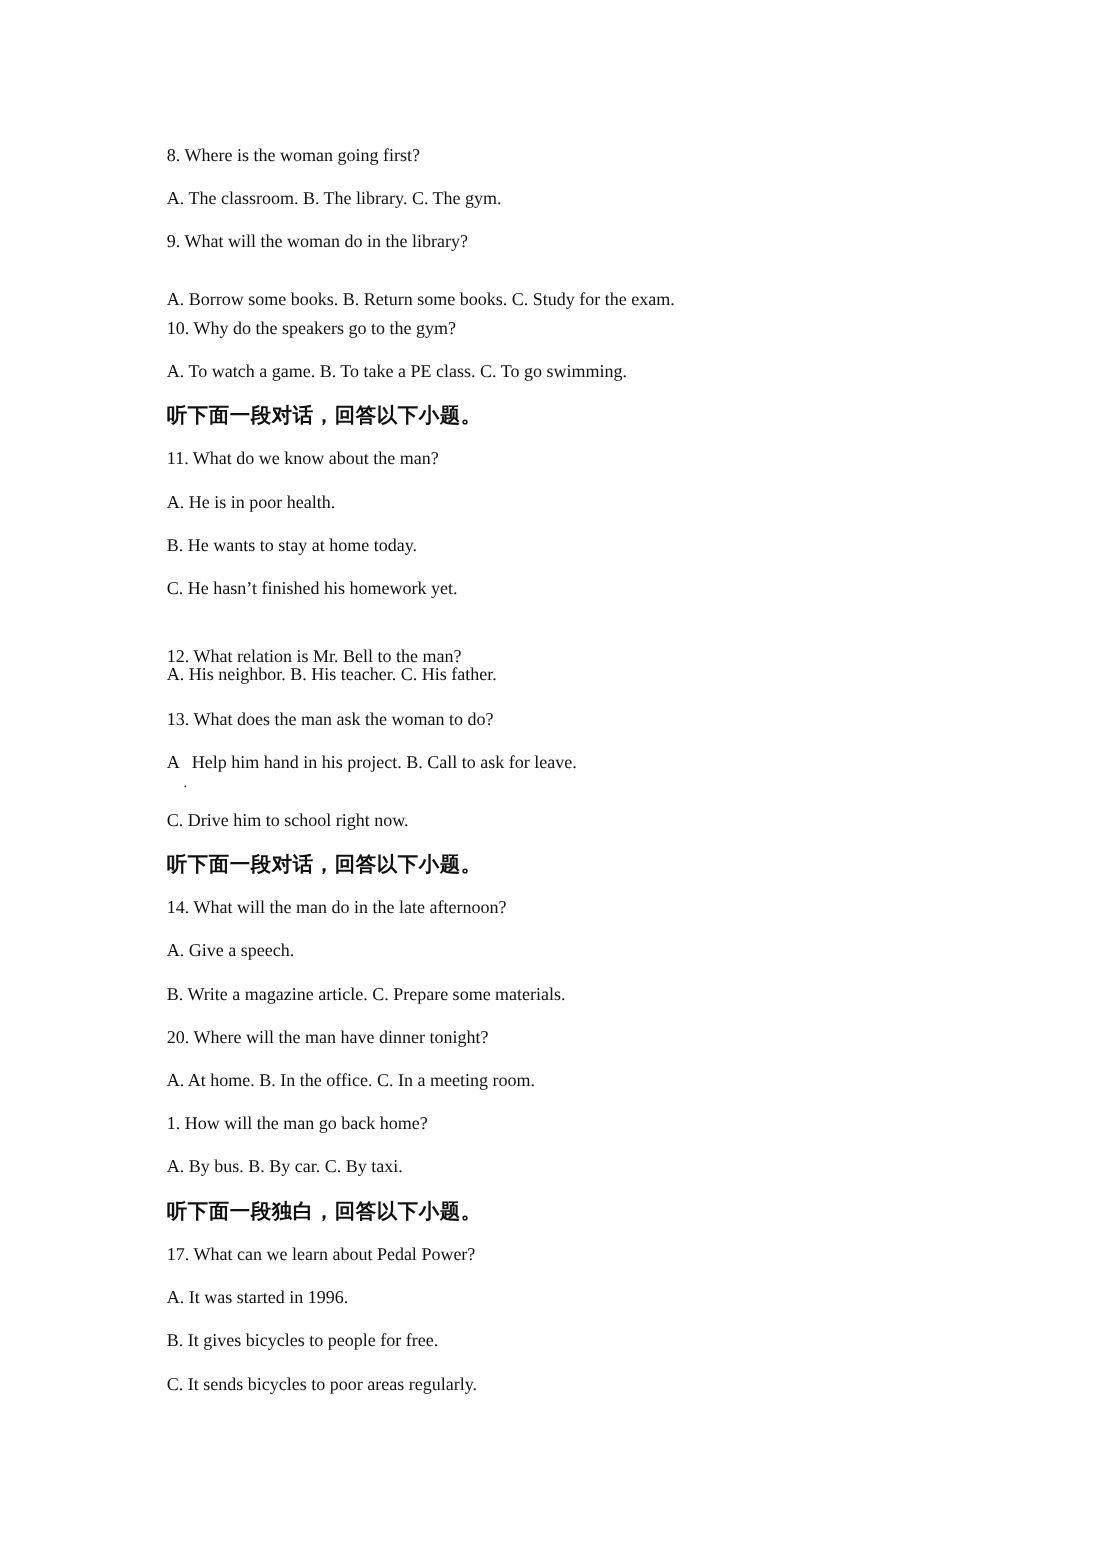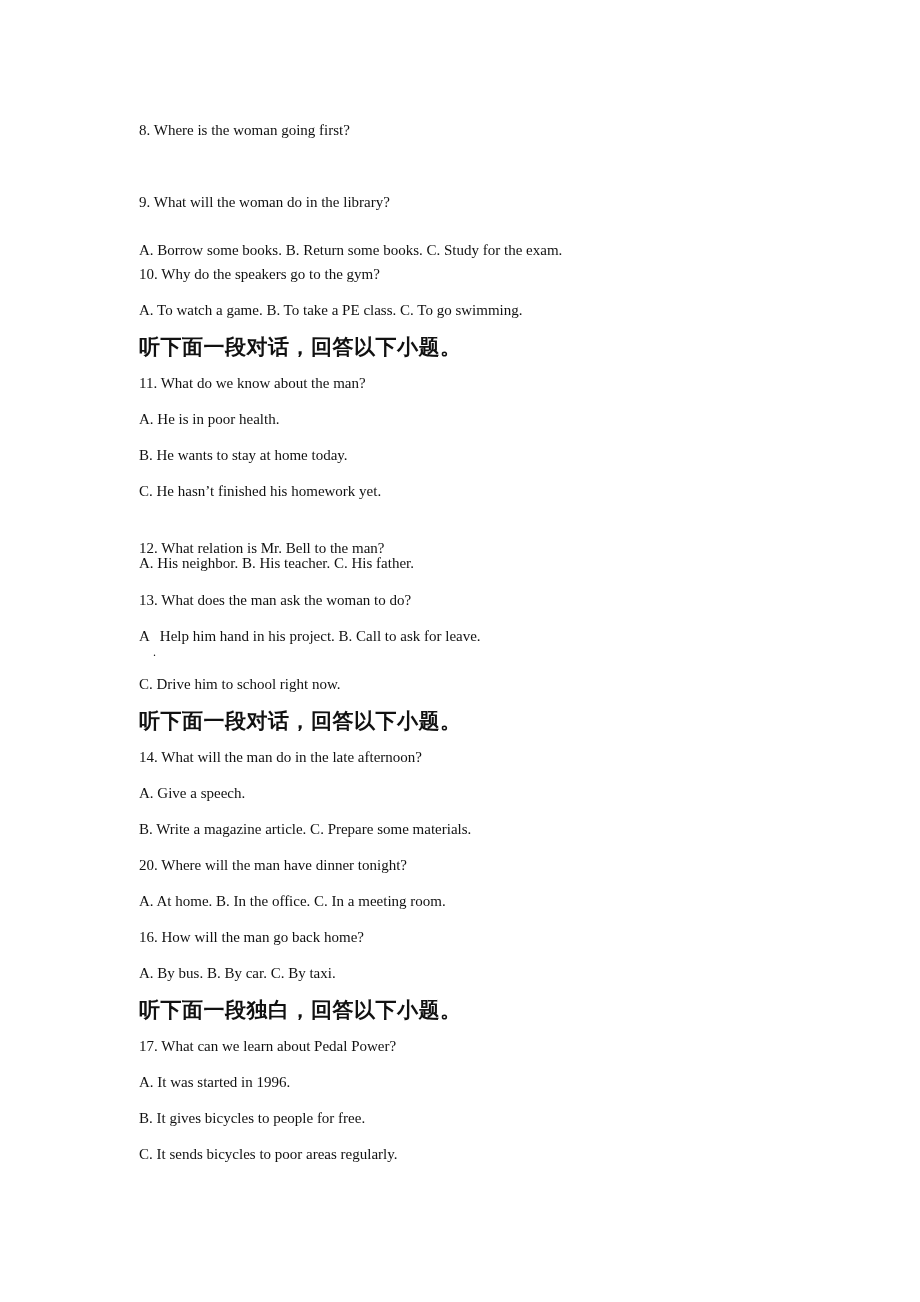--- a/index.html
+++ b/index.html
@@ -25,40 +25,41 @@
       left: 139px;
       font-size: 15px;
       line-height: 18px;
       white-space: nowrap;
     }
     .heading {
       position: absolute;
       left: 139px;
       font-family: "DejaVu Sans", "Liberation Sans", sans-serif;
       font-weight: bold;
-      font-size: 21px;
+      font-size: 17px;
       line-height: 20px;
       white-space: nowrap;
       letter-spacing: 0.5px;
     }
     .stray-dot {
       position: absolute;
       left: 153px;
       top: 646px;
       font-size: 12px;
       line-height: 12px;
     }
     .opt-a-gap { display: inline-block; width: 10px; }
   </style>
 </head>
 <body>
 
 <div class="page">
 
   <div class="line" style="top:121px">8. Where is the woman going first?</div>
+  <div class="line" style="top:157px">A. The classroom. B. The library. C. The gym.</div>
   <div class="line" style="top:193px">9. What will the woman do in the library?</div>
   <div class="line" style="top:241px">A. Borrow some books. B. Return some books. C. Study for the exam.</div>
   <div class="line" style="top:265px">10. Why do the speakers go to the gym?</div>
   <div class="line" style="top:301px">A. To watch a game. B. To take a PE class. C. To go swimming.</div>
 
   <div class="heading" style="top:337px">听下面一段对话，回答以下小题。</div>
 
   <div class="line" style="top:374px">11. What do we know about the man?</div>
   <div class="line" style="top:410px">A. He is in poor health.</div>
   <div class="line" style="top:446px">B. He wants to stay at home today.</div>
@@ -70,21 +71,21 @@
   <div class="stray-dot">.</div>
   <div class="line" style="top:675px">C. Drive him to school right now.</div>
 
   <div class="heading" style="top:711px">听下面一段对话，回答以下小题。</div>
 
   <div class="line" style="top:748px">14. What will the man do in the late afternoon?</div>
   <div class="line" style="top:784px">A. Give a speech.</div>
   <div class="line" style="top:820px">B. Write a magazine article. C. Prepare some materials.</div>
   <div class="line" style="top:856px">20. Where will the man have dinner tonight?</div>
   <div class="line" style="top:892px">A. At home. B. In the office. C. In a meeting room.</div>
-  <div class="line" style="top:928px">16. How will the man go back home?</div>
+  <div class="line" style="top:928px">1. How will the man go back home?</div>
   <div class="line" style="top:964px">A. By bus. B. By car. C. By taxi.</div>
 
   <div class="heading" style="top:1000px">听下面一段独白，回答以下小题。</div>
 
   <div class="line" style="top:1037px">17. What can we learn about Pedal Power?</div>
   <div class="line" style="top:1073px">A. It was started in 1996.</div>
   <div class="line" style="top:1109px">B. It gives bicycles to people for free.</div>
   <div class="line" style="top:1145px">C. It sends bicycles to poor areas regularly.</div>
 
 </div>

